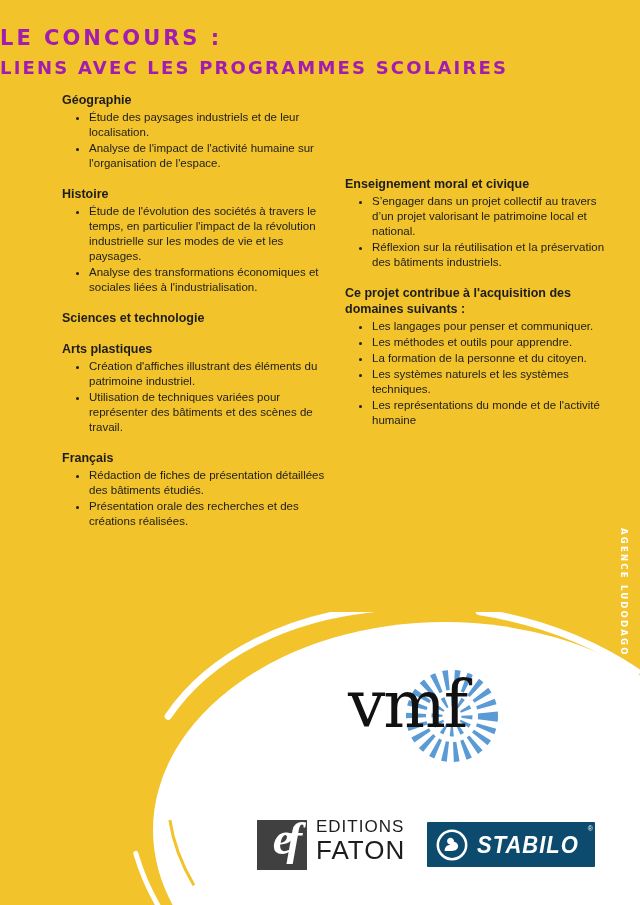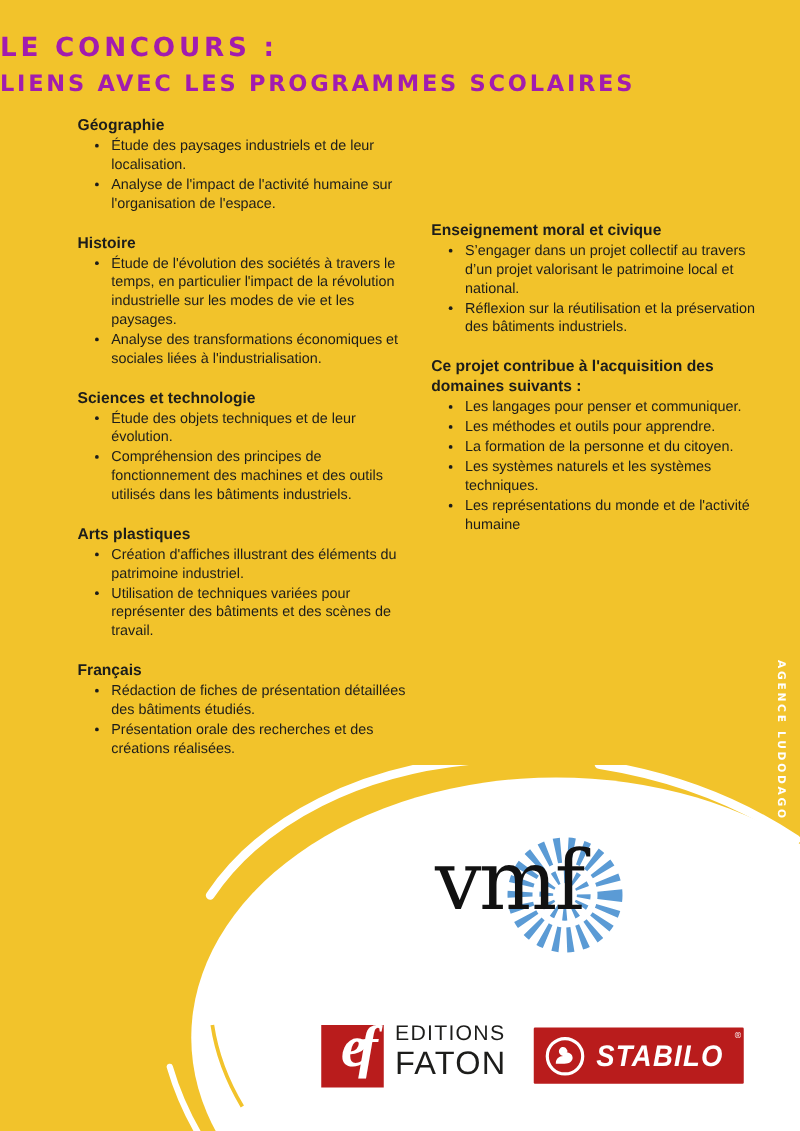--- a/index.html
+++ b/index.html
@@ -29,29 +29,29 @@
   .vmf{position:absolute;left:340px;top:46px;width:190px;height:118px;}
   .vmf-burst{position:absolute;left:62px;top:8px;}
   .vmf-text{position:absolute;left:8px;top:14px;font-family:"DejaVu Serif","Liberation Serif",serif;
             font-size:66px;line-height:1;color:#111;letter-spacing:-2px;}
   
   .partner{position:absolute;left:320px;top:161px;width:220px;text-align:center;
            color:#2F7A87;font-family:"DejaVu Sans",sans-serif;font-weight:bold;
            font-size:13px;letter-spacing:2.5px;}
   
   .faton{position:absolute;left:257px;top:204px;width:200px;height:66px;}
-  .ef-box{position:absolute;left:0;top:4px;width:50px;height:50px;background:#b91c1c;}
+  .ef-box{position:absolute;left:0;top:4px;width:50px;height:50px;background:#404040;}
   .ef-mono{position:absolute;left:2px;top:-9px;width:50px;text-align:center;
            font-family:"Liberation Serif",serif;font-style:italic;font-weight:bold;
            font-size:47px;color:#fff;letter-spacing:-7px;}
   .faton-lines{position:absolute;left:59px;top:1px;color:#1d1d1b;}
   .faton-l1{font-size:17px;letter-spacing:1px;line-height:20px;}
   .faton-l2{font-size:26px;letter-spacing:1px;line-height:27px;}
   
-  .stabilo{position:absolute;left:427px;top:210px;width:168px;height:45px;background:#b91c1c;
+  .stabilo{position:absolute;left:427px;top:210px;width:168px;height:45px;background:#0c4a6e;
            display:flex;align-items:center;border-radius:1px;}
   .swan{margin-left:8px;flex:0 0 auto;}
   .stabilo-label{color:#fff;font-weight:bold;font-style:italic;font-size:22px;
                  letter-spacing:1px;margin-left:8px;font-family:"Liberation Sans",sans-serif;
                  transform:scaleY(1.08);}
   .stabilo-reg{position:absolute;top:3px;right:2px;color:#fff;font-size:7px;font-style:normal;}
   
   .credit{position:absolute;right:11px;top:528px;writing-mode:vertical-rl;
           color:#fff;font-weight:bold;font-size:8.5px;letter-spacing:2.2px;
           font-family:"DejaVu Sans",sans-serif;}
@@ -76,24 +76,20 @@
   <section class="sec">
     <h3 class="sec-h">Histoire</h3>
     <ul class="sec-ul">
         <li>Étude de l'évolution des sociétés à travers le temps, en particulier l'impact de la révolution industrielle sur les modes de vie et les paysages.</li>
         <li>Analyse des transformations économiques et sociales liées à l'industrialisation.</li>
       </ul>
   </section>
 
   <section class="sec">
     <h3 class="sec-h">Sciences et technologie</h3>
-    <ul class="sec-ul">
-        <li>Étude des objets techniques et de leur évolution.</li>
-        <li>Compréhension des principes de fonctionnement des machines et des outils utilisés dans les bâtiments industriels.</li>
-      </ul>
   </section>
 
   <section class="sec">
     <h3 class="sec-h">Arts plastiques</h3>
     <ul class="sec-ul">
         <li>Création d'affiches illustrant des éléments du patrimoine industriel.</li>
         <li>Utilisation de techniques variées pour représenter des bâtiments et des scènes de travail.</li>
       </ul>
   </section>
 

